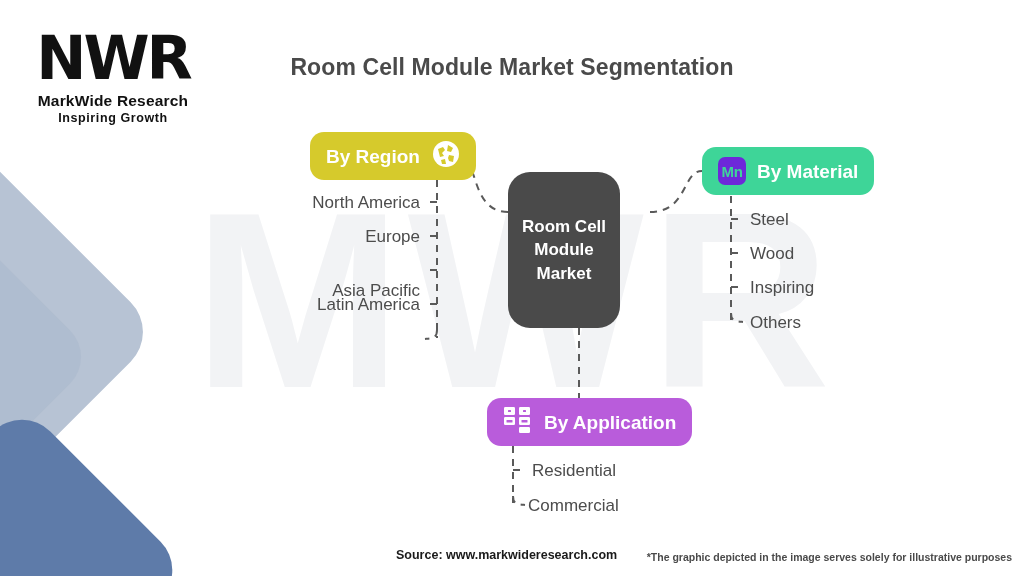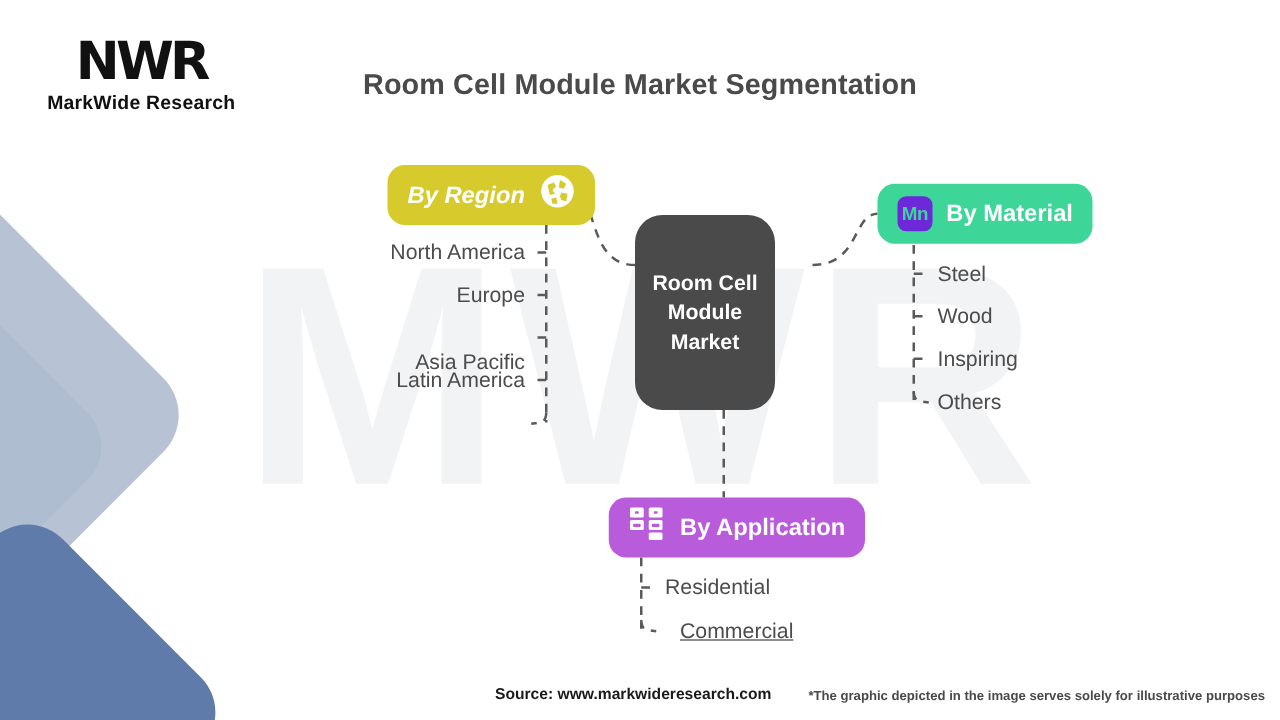--- a/index.html
+++ b/index.html
@@ -78,21 +78,21 @@
 
   
   .logo {
     position: absolute;
     left: 22px;
     top: 28px;
     width: 182px;
     text-align: center;
   }
   .logo-mark {
-    font-size: 42px;
+    font-size: 60px;
     font-weight: 800;
     letter-spacing: -3px;
     color: #111111;
     line-height: 1;
     font-family: "DejaVu Sans", sans-serif;
   }
   .logo-name {
     margin-top: 4px;
     font-size: 15.5px;
     font-weight: 700;
@@ -159,21 +159,20 @@
     font-weight: 600;
     height: 48px;
     padding: 0 16px;
     box-sizing: border-box;
     white-space: nowrap;
   }
   .pill-region {
     left: 310px;
     top: 132px;
     background: #d6ca2c;
-    font-style: italic;
   }
   .pill-material {
     left: 702px;
     top: 147px;
     background: #3ed598;
   }
   .pill-application {
     left: 487px;
     top: 398px;
     background: #b95cdb;
@@ -244,20 +243,21 @@
   <div class="deco-layer">
     <div class="deco-sq-light"></div>
     <div class="deco-sq-light2"></div>
     <div class="deco-sq-dark"></div>
     <div class="watermark">MWR</div>
   </div>
 
   <div class="logo">
     <div class="logo-mark">NWR</div>
     <div class="logo-name">MarkWide Research</div>
+    <div class="logo-tag">Inspiring Growth</div>
   </div>
 
   <div class="title">Room Cell Module Market Segmentation</div>
 
   <svg id="wires" width="1024" height="576">
     <g fill="none" stroke="#5a5a5a" stroke-width="2" stroke-dasharray="7,6" stroke-linecap="butt">
 
       <path d="M 508 212 C 470 212 478 156 460 156"></path>
 
       <path d="M 650 212 C 688 212 682 171 702 171"></path>
@@ -331,18 +331,18 @@
   <div class="leaf leaf-right-align" style="left:420px; top:236px;">Europe</div>
   <div class="leaf leaf-right-align" style="left:420px; top:270px;margin-top:20px;">Asia Pacific</div>
   <div class="leaf leaf-right-align" style="left:420px; top:304px;">Latin America</div>
 
   <div class="leaf leaf-left-align" style="left:750px; top:219px;">Steel</div>
   <div class="leaf leaf-left-align" style="left:750px; top:253px;">Wood</div>
   <div class="leaf leaf-left-align" style="left:750px; top:287px;">Inspiring</div>
   <div class="leaf leaf-left-align" style="left:750px; top:322px;">Others</div>
 
   <div class="leaf leaf-left-align" style="left:532px; top:470px;">Residential</div>
-  <div class="leaf leaf-left-align" style="left:544px; top:505px;text-decoration:underline;">Commercial</div>
+  <div class="leaf leaf-left-align" style="left:528px; top:505px;">Commercial</div>
 
   <div class="src">Source: www.markwideresearch.com</div>
   <div class="disclaimer">*The graphic depicted in the image serves solely for illustrative purposes</div>
 
 </div>
 
 </body></html>

